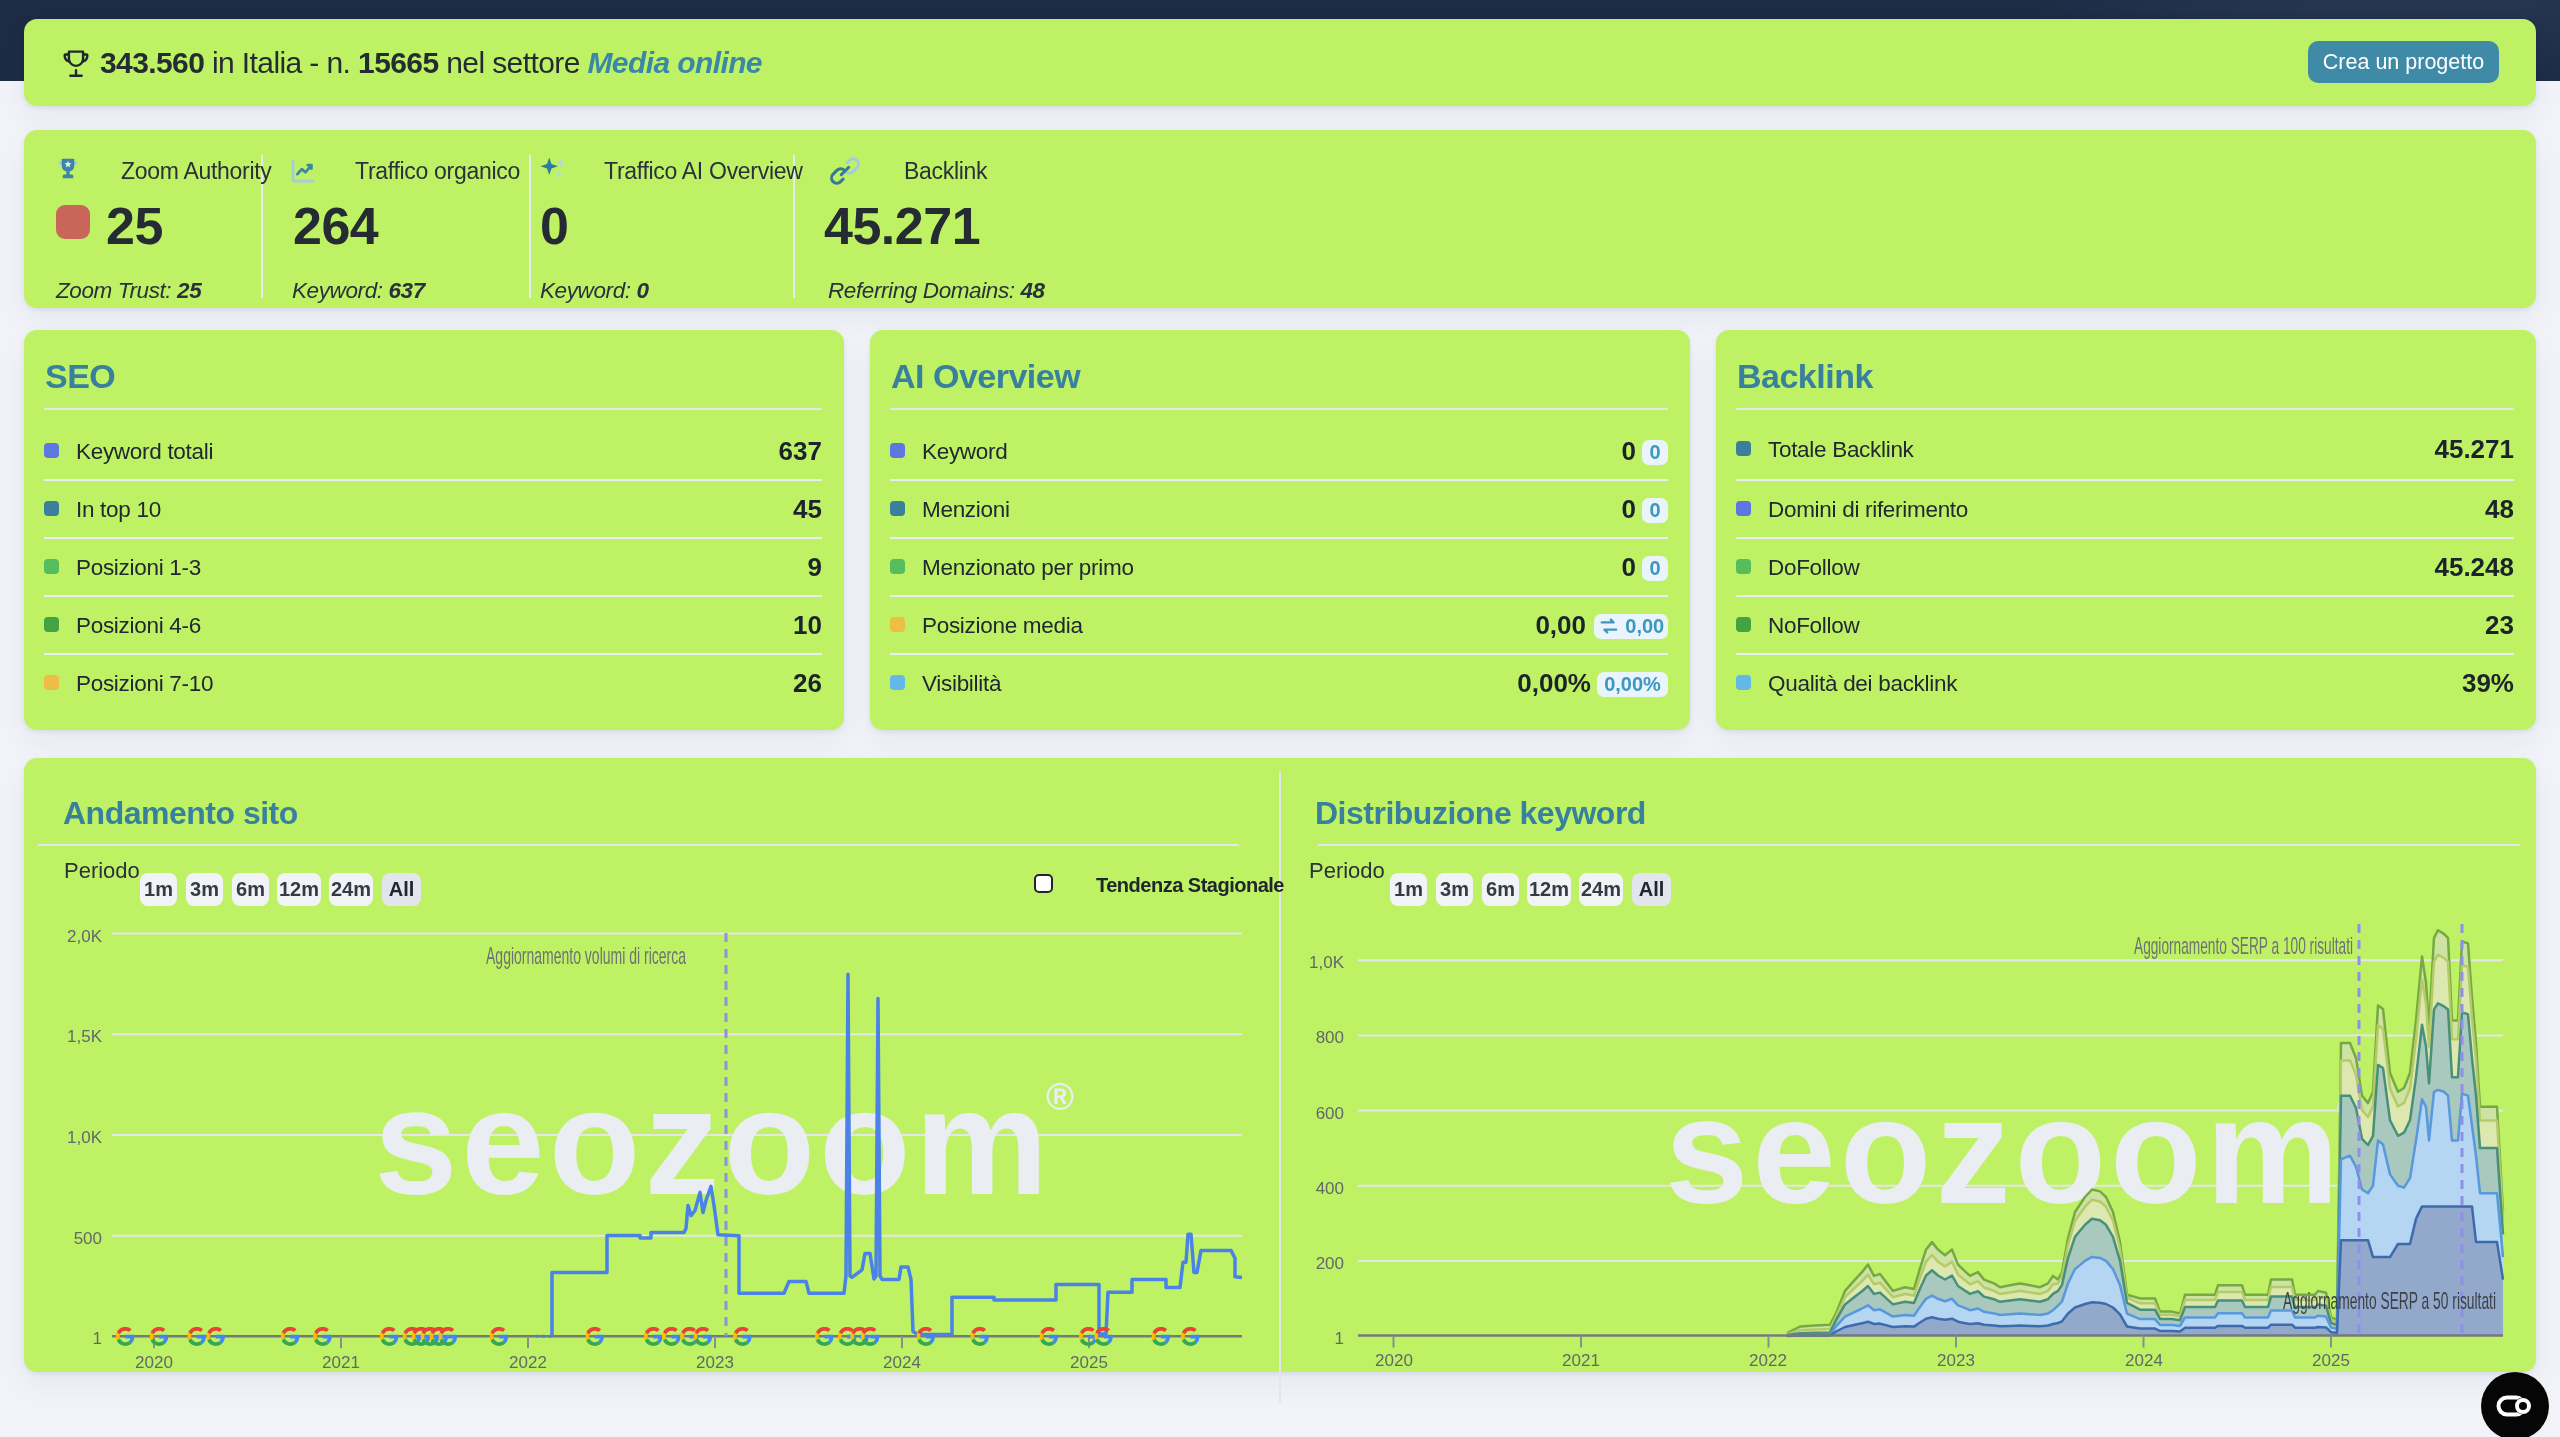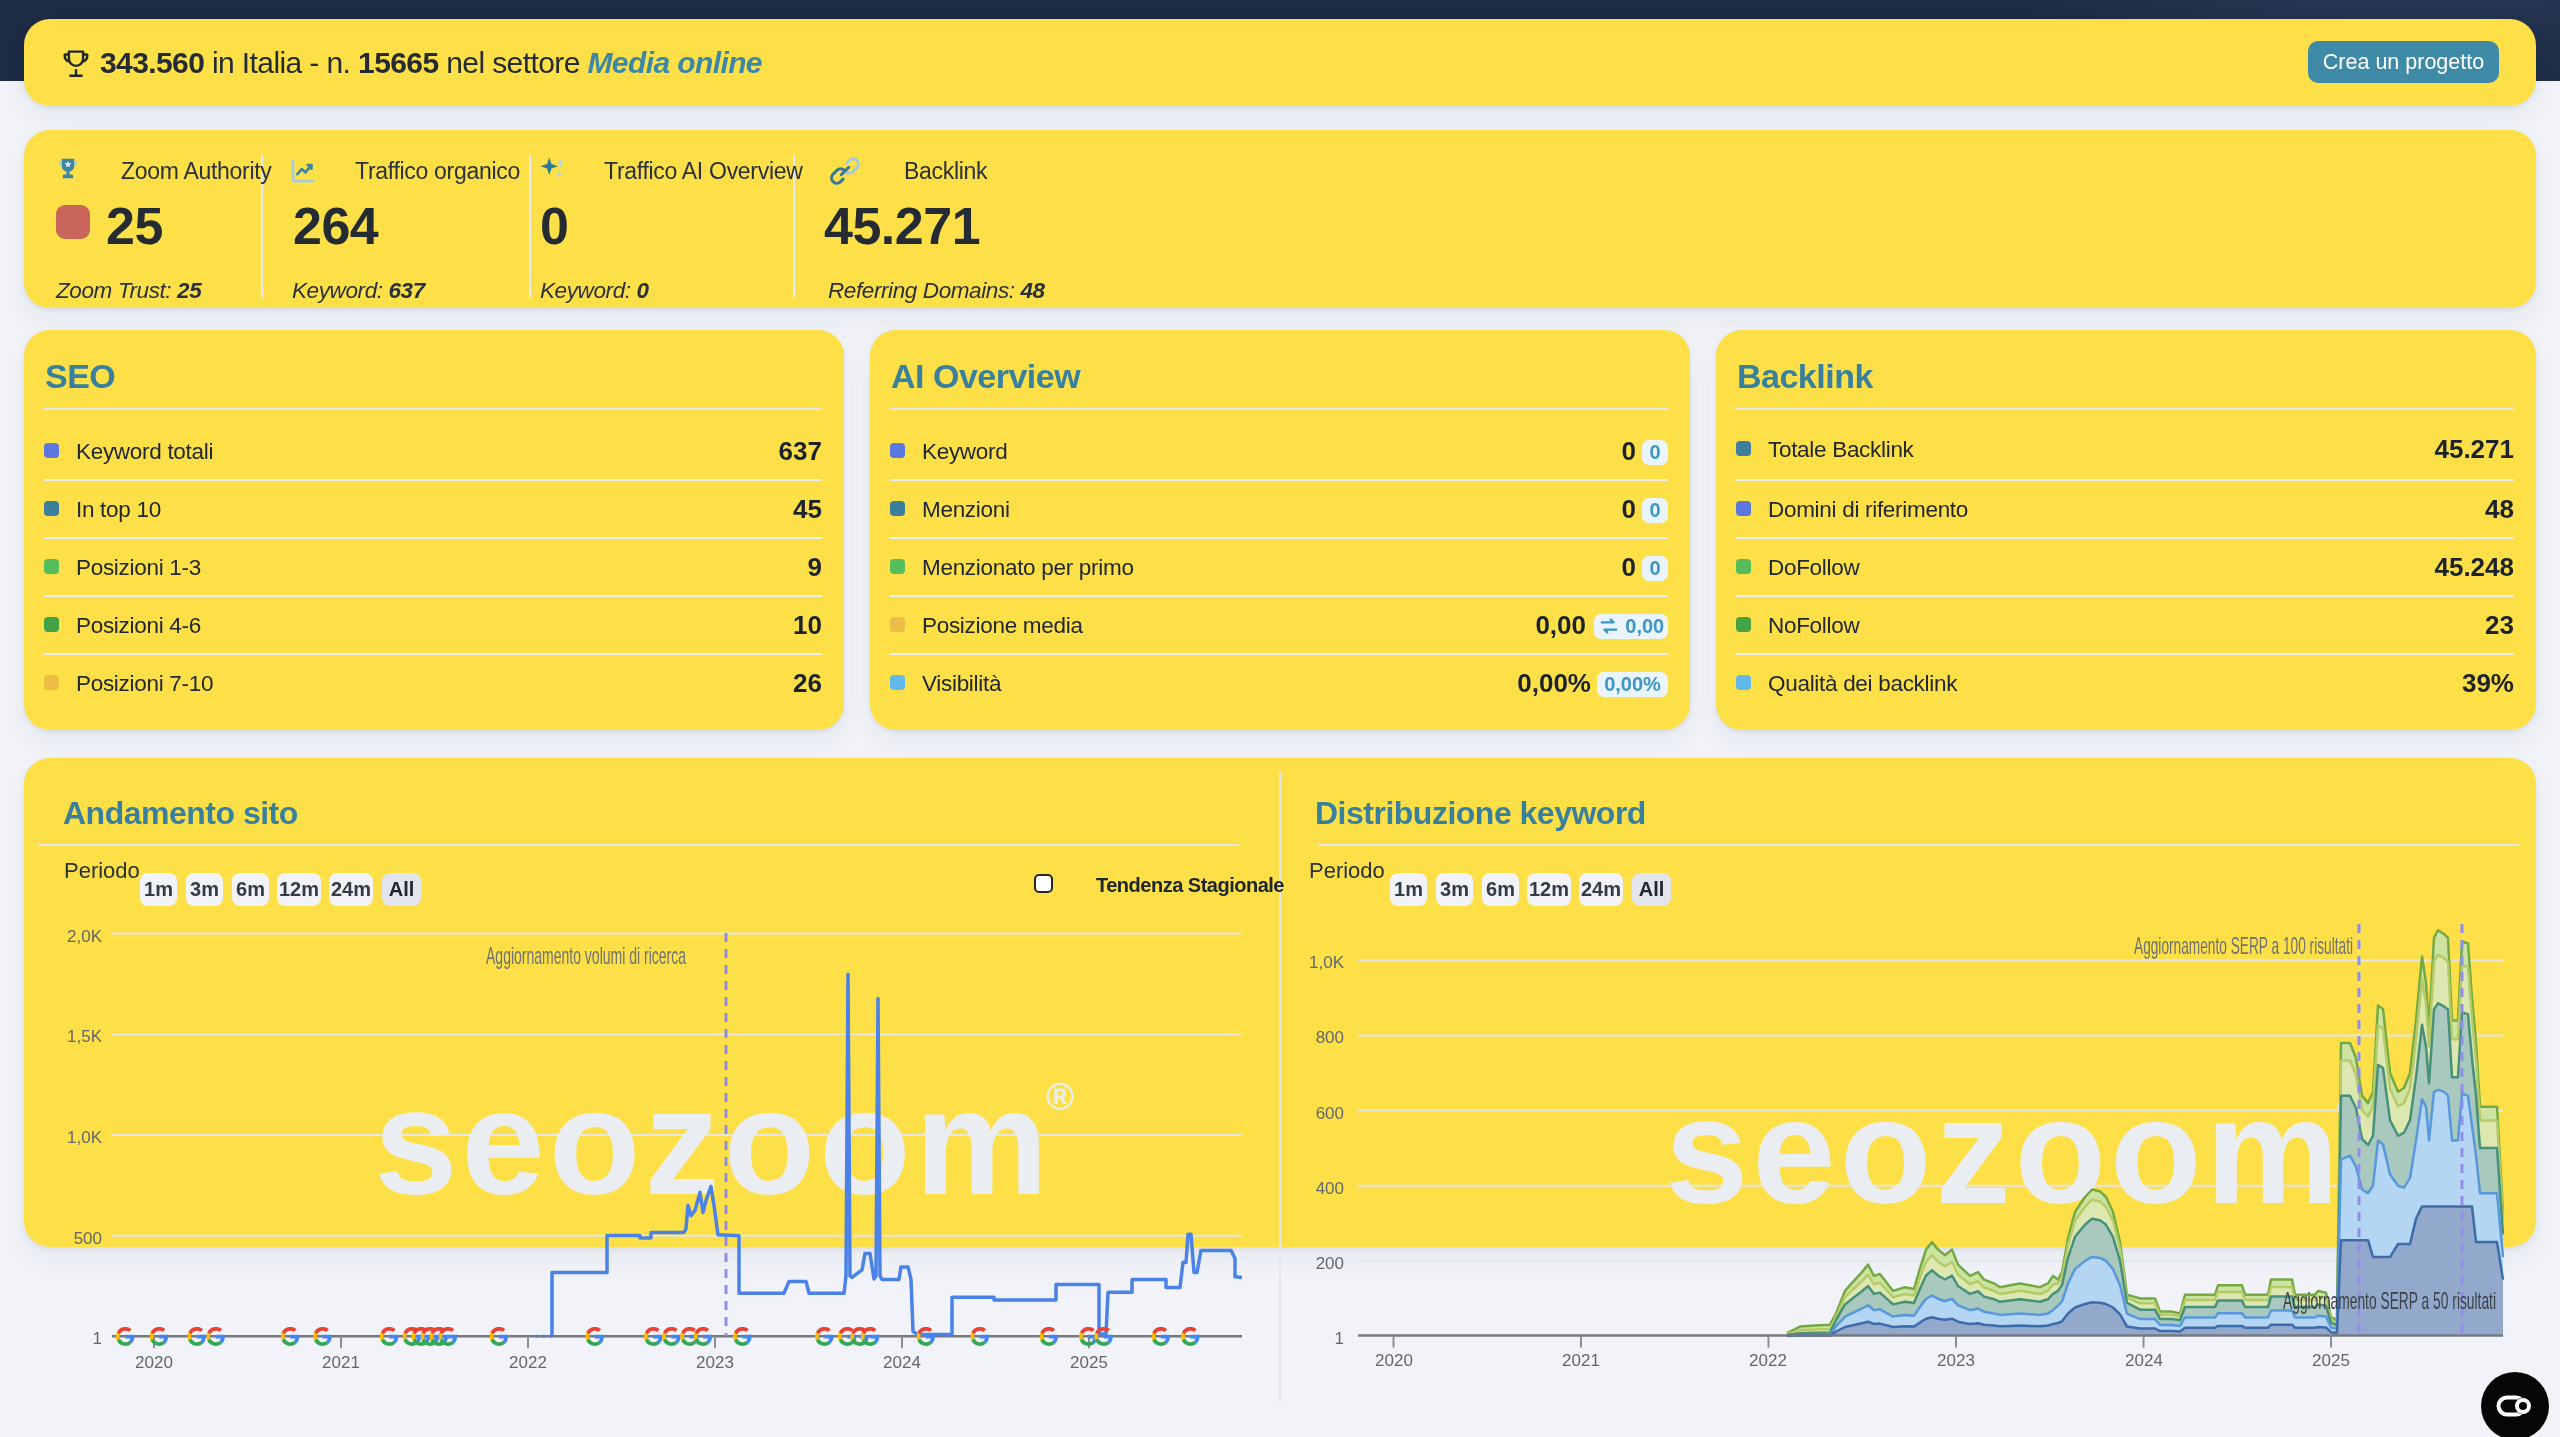--- a/index.html
+++ b/index.html
@@ -1,19 +1,19 @@
 <!DOCTYPE html>
 <html><head><meta charset="utf-8">
 <style>
 * { margin:0; padding:0; box-sizing:border-box; }
 html,body { width:2560px; height:1437px; overflow:hidden; background:#f1f3f9;
   font-family:"Liberation Sans", sans-serif; color:#20262e; }
 .navbar { position:absolute; left:0; top:0; width:2560px; height:81px;
   background:radial-gradient(620px 230px at 2420px -70px, #2e3d5c 0%, #1d2b45 72%); }
-.card { position:absolute; background:#fde047; border-radius:26px;
+.card { position:absolute; background:#bef264; border-radius:13px;
   box-shadow:0 2px 5px rgba(25,35,65,.07), 0 12px 28px rgba(25,35,65,.05); }
 .hdr { left:24px; top:19px; width:2512px; height:87px; }
 .hdr .txt { position:absolute; left:76px; top:0; height:87px; line-height:87px;
   font-size:30px; letter-spacing:-0.6px; color:#252b33; white-space:nowrap; }
 .hdr .txt b { font-weight:700; }
 .hdr .txt .teal { color:#3b87a8; font-style:italic; font-weight:600; }
 .btn { position:absolute; left:2284px; top:22px; width:191px; height:42px;
   background:#3f8aa6; color:#fff; border-radius:10px; font-size:21.5px;
   text-align:center; line-height:42px; white-space:nowrap; }
 .stats { left:24px; top:130px; width:2512px; height:178px; }
@@ -25,21 +25,21 @@
 .mcard { top:330px; width:820px; height:400px; }
 .mtitle { position:absolute; left:21px; top:27px; font-size:34px; font-weight:700; letter-spacing:-0.5px; color:#38809e; }
 .msep { position:absolute; left:20px; right:22px; top:78px; height:2px; background:#e3e6ea; }
 .mrow { position:absolute; left:20px; right:22px; height:58px; }
 .mrow .sq { position:absolute; left:0px; top:22px; width:15px; height:15px; border-radius:4px; }
 .mrow .lab { position:absolute; left:32px; top:18px; font-size:22.5px; letter-spacing:-0.3px; color:#222831; }
 .mrow .val { position:absolute; right:0px; top:15px; font-size:26px; font-weight:700; color:#1d232b; }
 .mrow .rsep { position:absolute; left:0; right:0; top:0; height:1.5px; background:#eceef1; }
 .pill { position:absolute; top:19px; height:25px; background:#e9f5fa; border-radius:7px;
   color:#3f96c4; font-size:20px; font-weight:600; line-height:25px; text-align:center; }
-.bigcard { left:24px; top:758px; width:2512px; height:489px; }
+.bigcard { left:24px; top:758px; width:2512px; height:614px; }
 .ctitle { position:absolute; top:37px; font-size:32px; font-weight:700; letter-spacing:-0.5px; color:#38809e; }
 .csep { position:absolute; top:86px; height:2px; background:#e3e6ea; }
 .cvdiv { position:absolute; left:1255px; top:14px; height:631px; width:2px; background:#e3e6ea; }
 .periodo { position:absolute; top:100px; font-size:22px; color:#2a313b; }
 .ppill { position:absolute; top:115px; height:33px; border-radius:8px; background:#f2f3f6;
   color:#333b46; font-size:20px; font-weight:600; text-align:center; line-height:33px; }
 .ppill.all { background:#e2e5eb; color:#20262e; font-weight:700; }
 .chk { position:absolute; left:1010px; top:116px; width:19px; height:19px; border:2px solid #20262e; border-radius:5px; background:#fff; }
 .tend { position:absolute; left:1036px; top:116px; font-size:20px; letter-spacing:-0.5px; font-weight:700; color:#20262e; white-space:nowrap;margin-left:36px; }
 svg { position:absolute; overflow:visible; }

